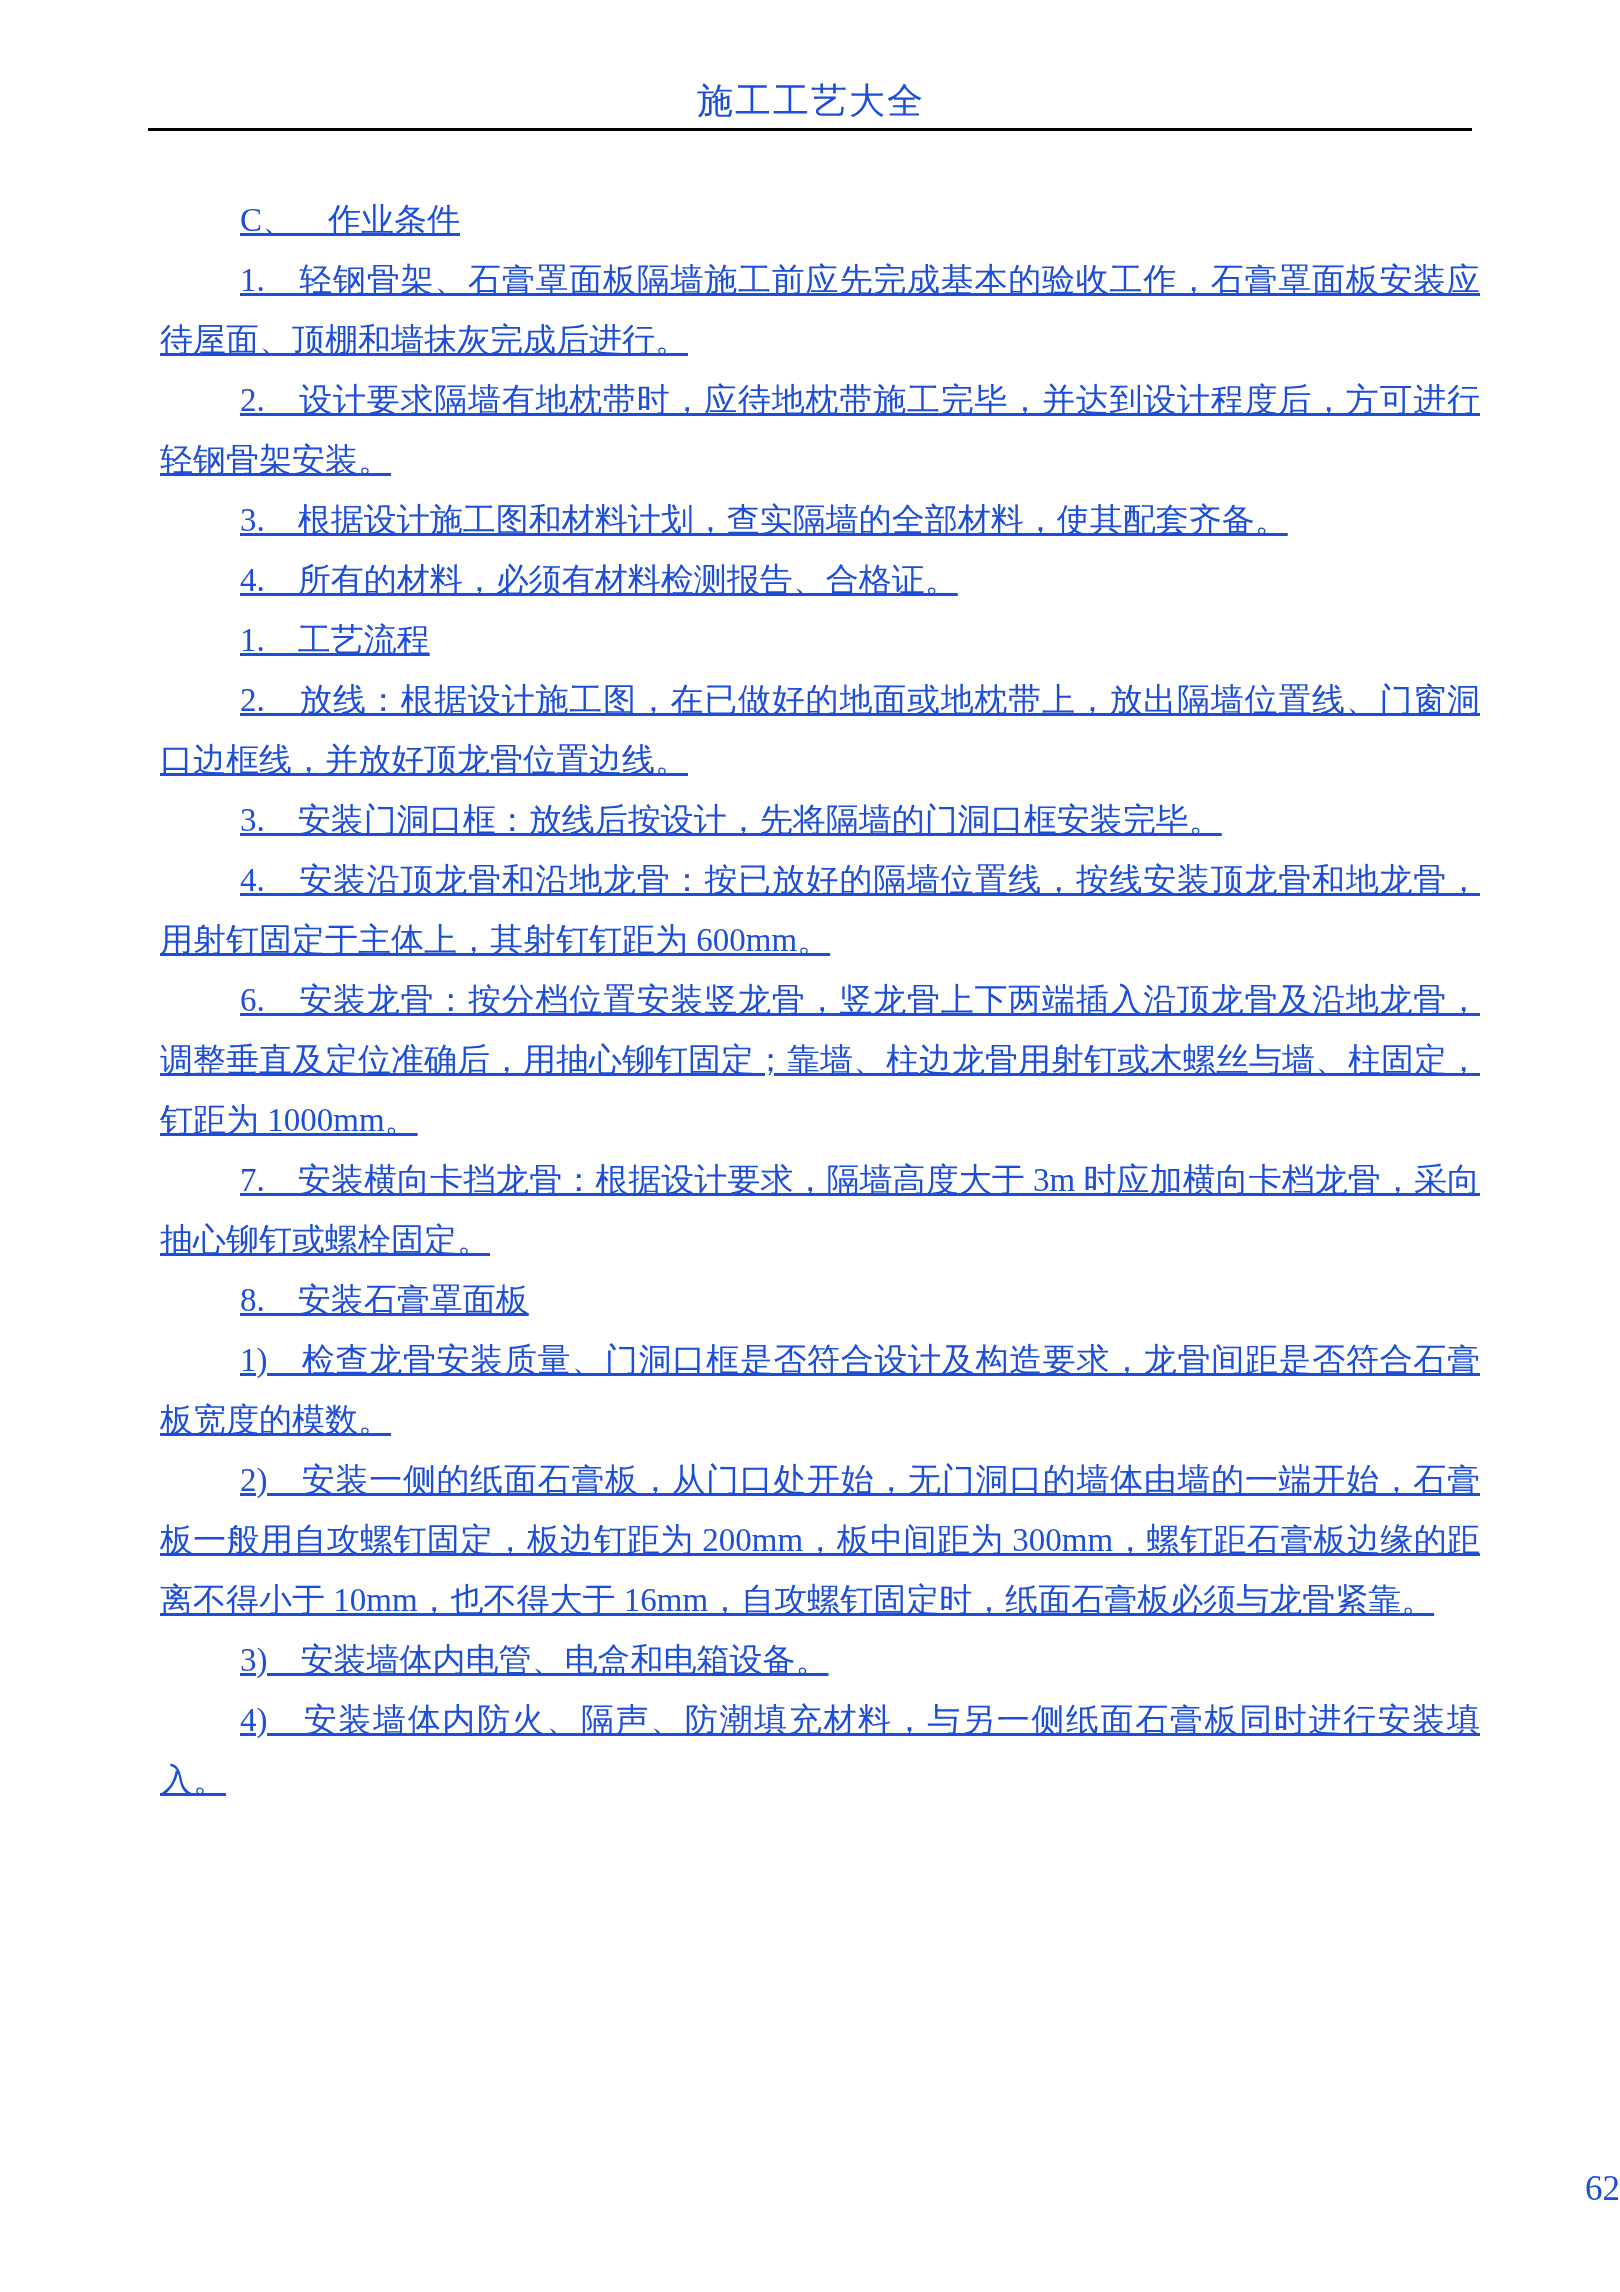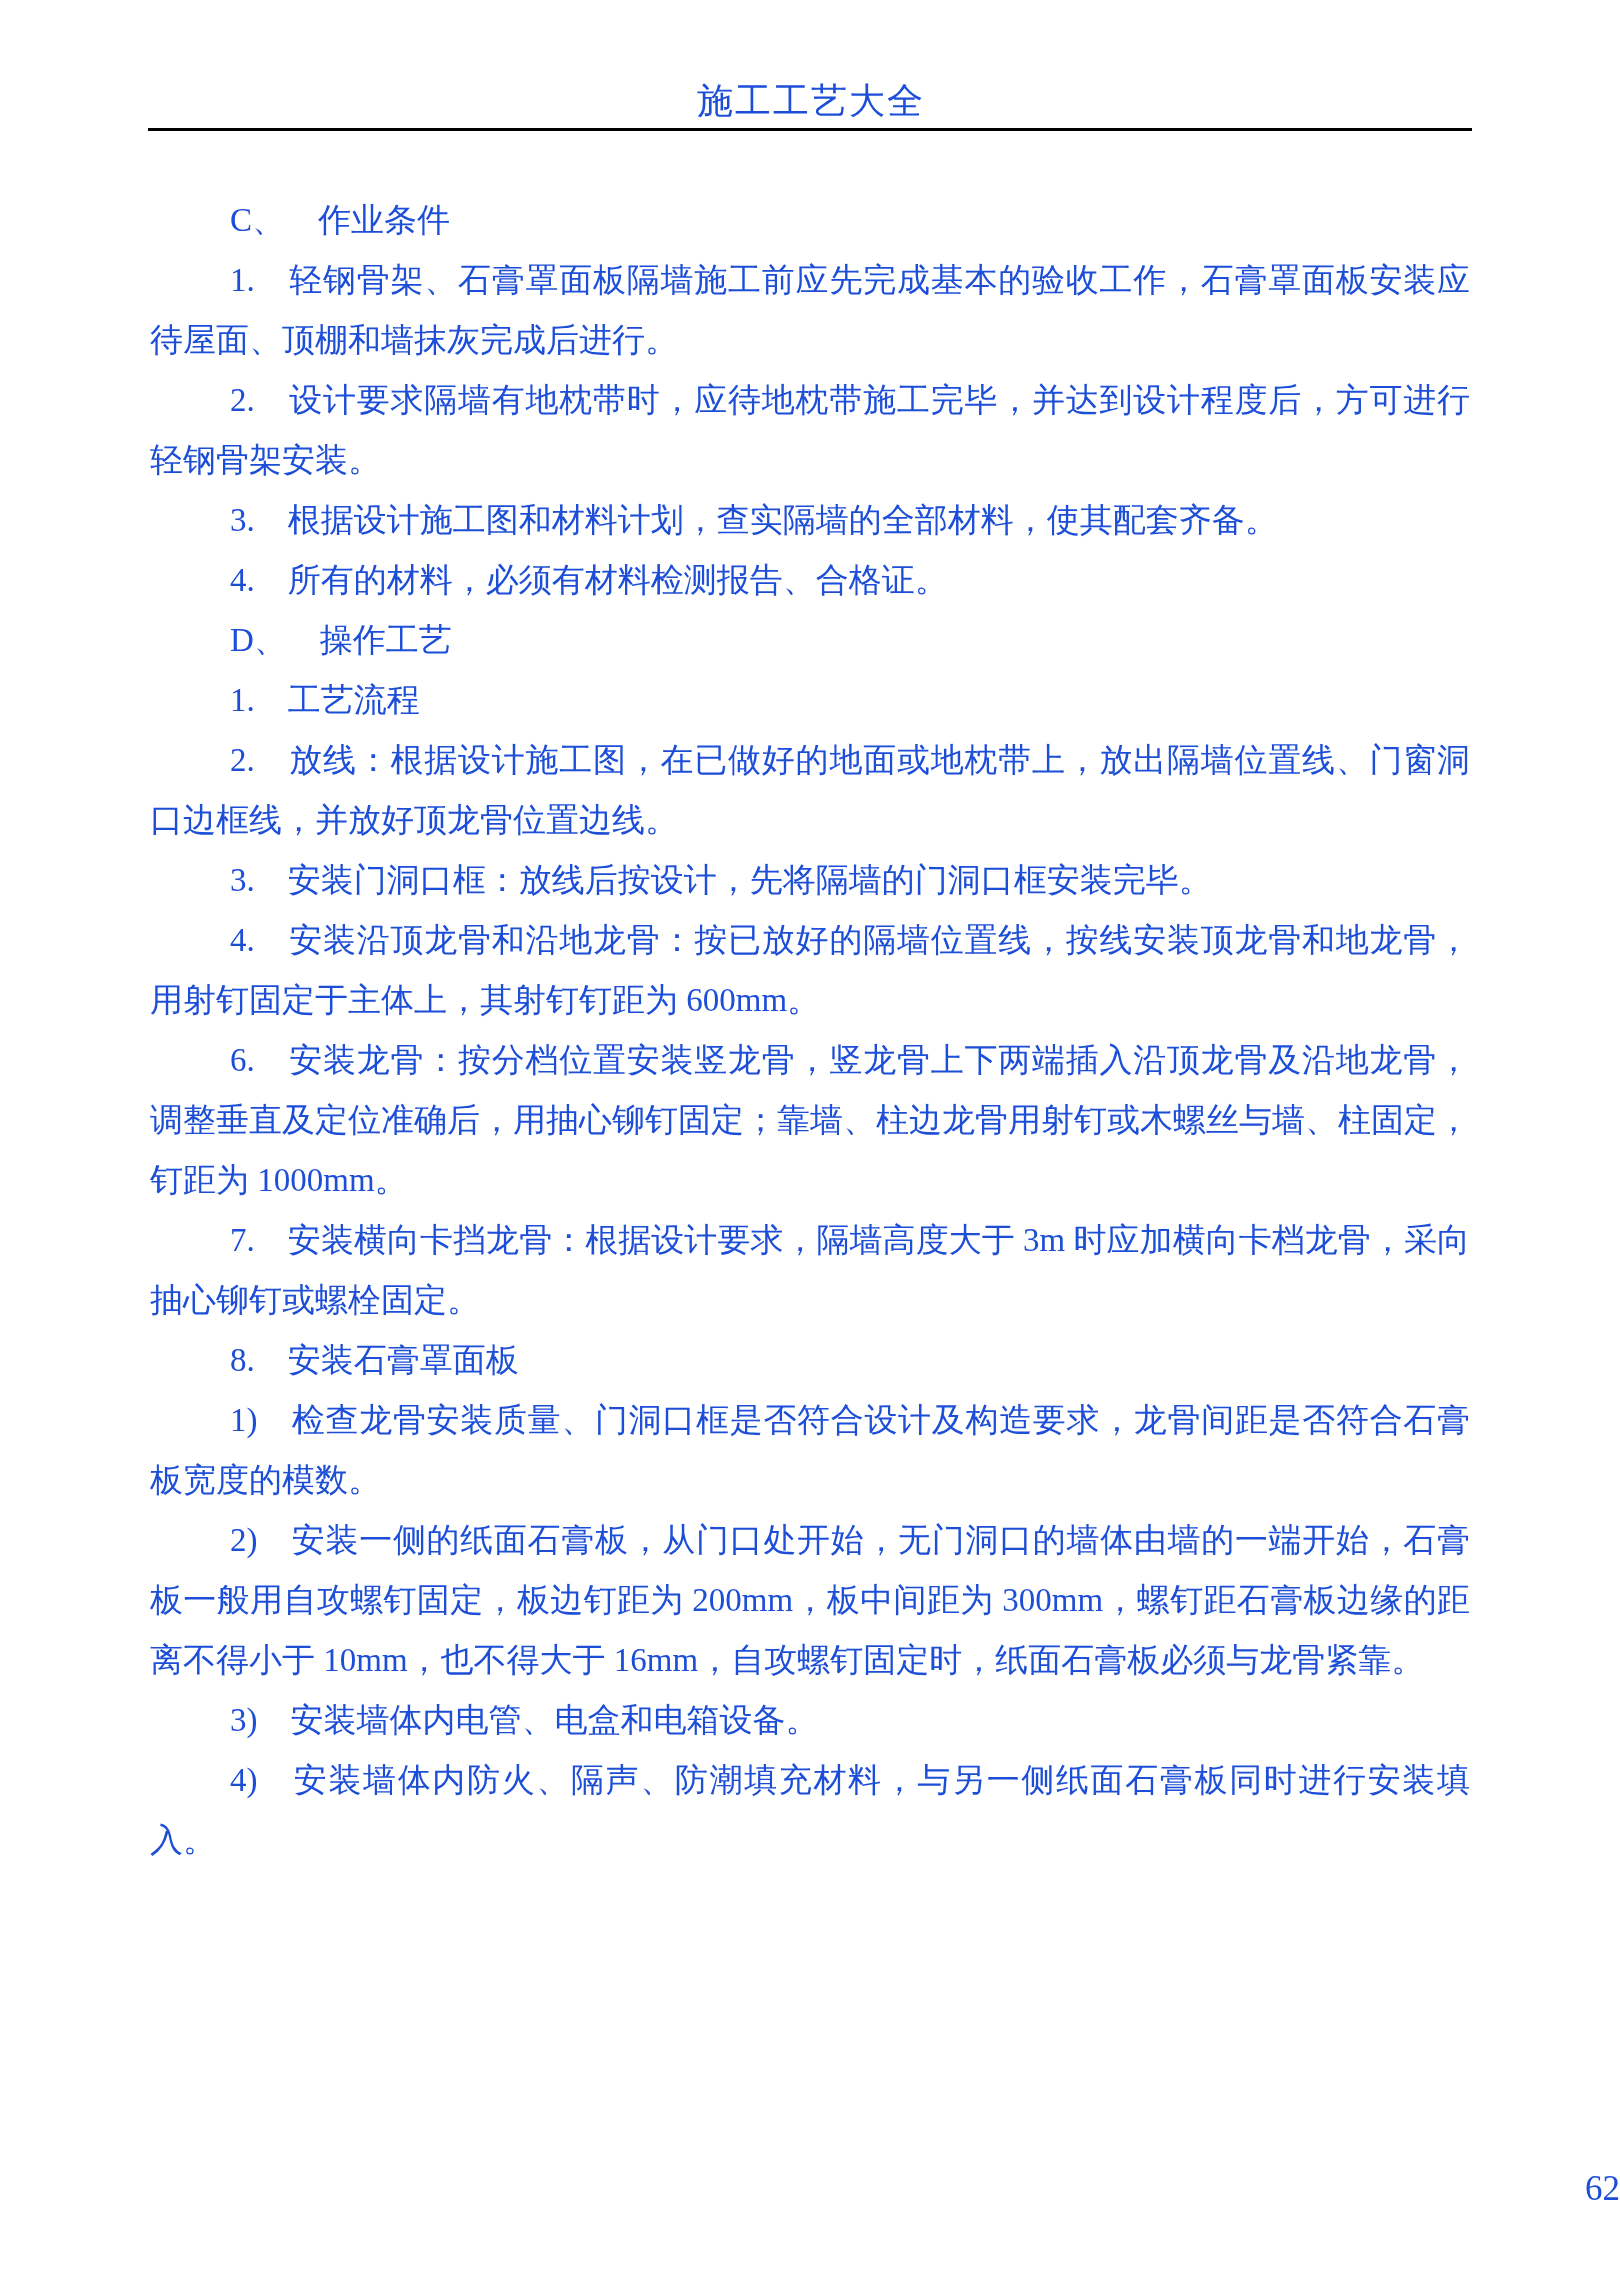--- a/index.html
+++ b/index.html
@@ -32,25 +32,26 @@
     position: absolute;
     top: 128px;
     left: 148px;
     width: 1324px;
     height: 0;
     border-top: 3.9px solid #000000;
   }
   .doc-body {
     position: absolute;
     top: 190px;
-    left: 150px;
+    left: 160px;
     width: 1320px;
     font-size: 33px;
     line-height: 60px;
     text-align: justify;
+    text-decoration: underline;
   }
   .doc-body p {
     margin: 0;
     padding: 0;
     text-indent: 80px;
   }
   .doc-body p.flow {
     text-indent: 51px;
   }
   .page-footer {
@@ -71,21 +72,20 @@
   <div class="header-title">施工工艺大全</div>
 
   <div class="header-rule"></div>
 
   <div class="doc-body">
     <p>C、　作业条件</p>
     <p>1.　轻钢骨架、石膏罩面板隔墙施工前应先完成基本的验收工作，石膏罩面板安装应待屋面、顶棚和墙抹灰完成后进行。</p>
     <p>2.　设计要求隔墙有地枕带时，应待地枕带施工完毕，并达到设计程度后，方可进行轻钢骨架安装。</p>
     <p>3.　根据设计施工图和材料计划，查实隔墙的全部材料，使其配套齐备。</p>
     <p>4.　所有的材料，必须有材料检测报告、合格证。</p>
-    <p>D、　操作工艺</p>
     <p>1.　工艺流程</p>
     <p>2.　放线：根据设计施工图，在已做好的地面或地枕带上，放出隔墙位置线、门窗洞口边框线，并放好顶龙骨位置边线。</p>
     <p>3.　安装门洞口框：放线后按设计，先将隔墙的门洞口框安装完毕。</p>
     <p>4.　安装沿顶龙骨和沿地龙骨：按已放好的隔墙位置线，按线安装顶龙骨和地龙骨，用射钉固定于主体上，其射钉钉距为 600mm。</p>
     <p>6.　安装龙骨：按分档位置安装竖龙骨，竖龙骨上下两端插入沿顶龙骨及沿地龙骨，调整垂直及定位准确后，用抽心铆钉固定；靠墙、柱边龙骨用射钉或木螺丝与墙、柱固定，钉距为 1000mm。</p>
     <p>7.　安装横向卡挡龙骨：根据设计要求，隔墙高度大于 3m 时应加横向卡档龙骨，采向抽心铆钉或螺栓固定。</p>
     <p>8.　安装石膏罩面板</p>
     <p>1)　检查龙骨安装质量、门洞口框是否符合设计及构造要求，龙骨间距是否符合石膏板宽度的模数。</p>
     <p>2)　安装一侧的纸面石膏板，从门口处开始，无门洞口的墙体由墙的一端开始，石膏板一般用自攻螺钉固定，板边钉距为 200mm，板中间距为 300mm，螺钉距石膏板边缘的距离不得小于 10mm，也不得大于 16mm，自攻螺钉固定时，纸面石膏板必须与龙骨紧靠。</p>
     <p>3)　安装墙体内电管、电盒和电箱设备。</p>

